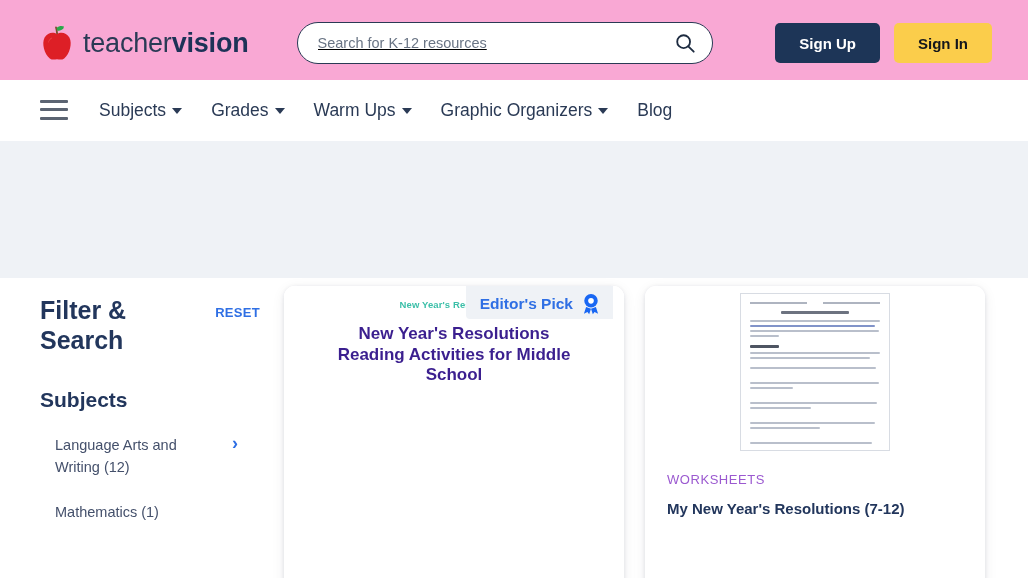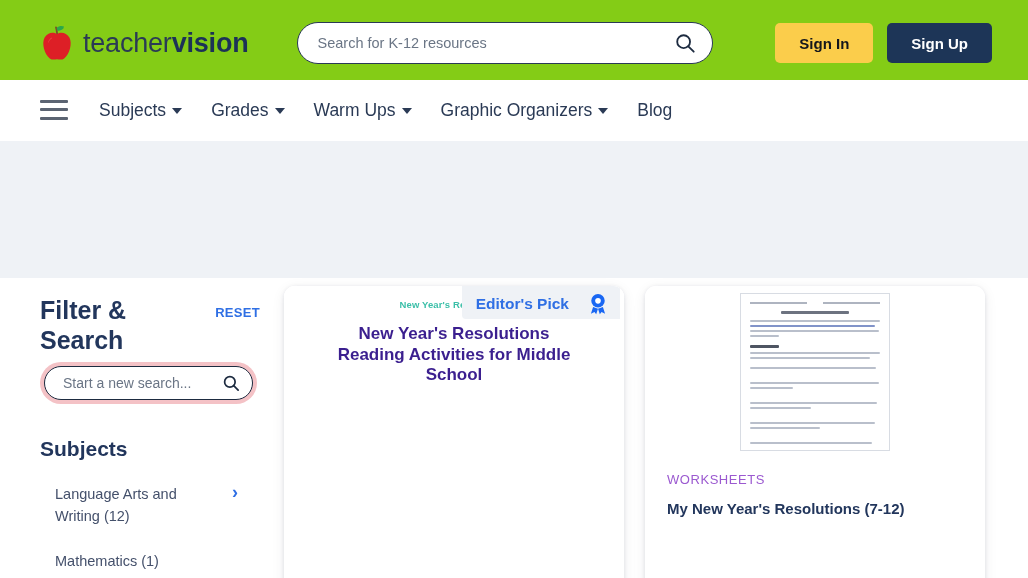--- a/index.html
+++ b/index.html
@@ -9,21 +9,21 @@
     overflow: hidden;
     background: #ffffff;
     font-family: "Liberation Sans", sans-serif;
     -webkit-font-smoothing: antialiased;
   }
 
   
   .header {
     position: relative;
     height: 80px;
-    background: #84cc16;
+    background: #f9a8d4;
     display: flex;
     align-items: center;
     padding: 6px 36px 0 40px;
   }
   .brand {
     display: flex;
     align-items: center;
     gap: 9px;
     cursor: pointer;
     flex: 0 0 auto;
@@ -46,20 +46,21 @@
   }
   .search-box {
     width: 100%;
     height: 42px;
     border: 1px solid #2a3a55;
     border-radius: 21px;
     background: #fff;
     display: flex;
     align-items: center;
     padding: 0 16px 0 18px;
+    text-decoration: underline;
   }
   .search-box input {
     flex: 1;
     border: none;
     outline: none;
     background: transparent;
     font-family: "Liberation Sans", sans-serif;
     font-size: 14.5px;
     color: #2a3a55;
   }
@@ -356,27 +357,27 @@
   .card-title {
     margin-top: 12px;
     font-size: 15px;
     font-weight: 700;
     color: #22365c;
     line-height: 1.28;
   }
 
   .editors-pick {
     position: absolute;
-    right: 4px;
+    right: 11px;
     top: 0;
     background: #eff2f6;
     padding: 7px 12px 4px 14px;
     display: flex;
     align-items: center;
-    gap: 19px;
+    gap: 8px;
     border-bottom-left-radius: 4px;
     z-index: 4;
   }
   .ep-text {
     font-size: 15.5px;
     font-weight: 700;
     color: #2f6fe4;
     white-space: nowrap;
   }
   .ep-icon { width: 20px; height: 22px; display: block; }
@@ -400,22 +401,22 @@
     <div class="search-box">
       <input type="text" placeholder="Search for K-12 resources" value="" style="">
       <svg class="mag" viewBox="0 0 24 24">
         <circle cx="10.5" cy="10.5" r="7" fill="none" stroke="#1d2b40" stroke-width="2"></circle>
         <line x1="15.6" y1="15.6" x2="21.5" y2="21.5" stroke="#1d2b40" stroke-width="2" stroke-linecap="round"></line>
       </svg>
     </div>
   </div>
 
   <div class="header-actions">
+    <button class="btn btn-signup">Sign Up</button>
     <button class="btn btn-signin">Sign In</button>
-    <button class="btn btn-signup">Sign Up</button>
   </div>
 </div>
 
 <div class="navbar">
   <div class="hamburger">
     <span></span>
     <span></span>
     <span></span>
   </div>
 
@@ -461,29 +462,20 @@
 </div>
 
 <div class="body-area">
 
   <div class="sidebar">
     <div class="filter-head">
       <div class="filter-title">Filter &amp; Search</div>
       <div class="reset-link">RESET</div>
     </div>
 
-    <div class="side-search-ring">
-      <div class="side-search">
-        <input type="text" placeholder="Start a new search..." style="">
-        <svg class="side-mag" viewBox="0 0 24 24">
-          <circle cx="10.5" cy="10.5" r="7" fill="none" stroke="#1d2b40" stroke-width="2.3"></circle>
-          <line x1="15.6" y1="15.6" x2="21.5" y2="21.5" stroke="#1d2b40" stroke-width="2.3" stroke-linecap="round"></line>
-        </svg>
-      </div>
-    </div>
 
     <div class="subjects-title">Subjects</div>
 
     <div class="facet">
       <div class="facet-label">Language Arts and Writing (12)</div>
       <div class="chev">›</div>
     </div>
 
     <div class="facet">
       <div class="facet-label">Mathematics (1)</div>

